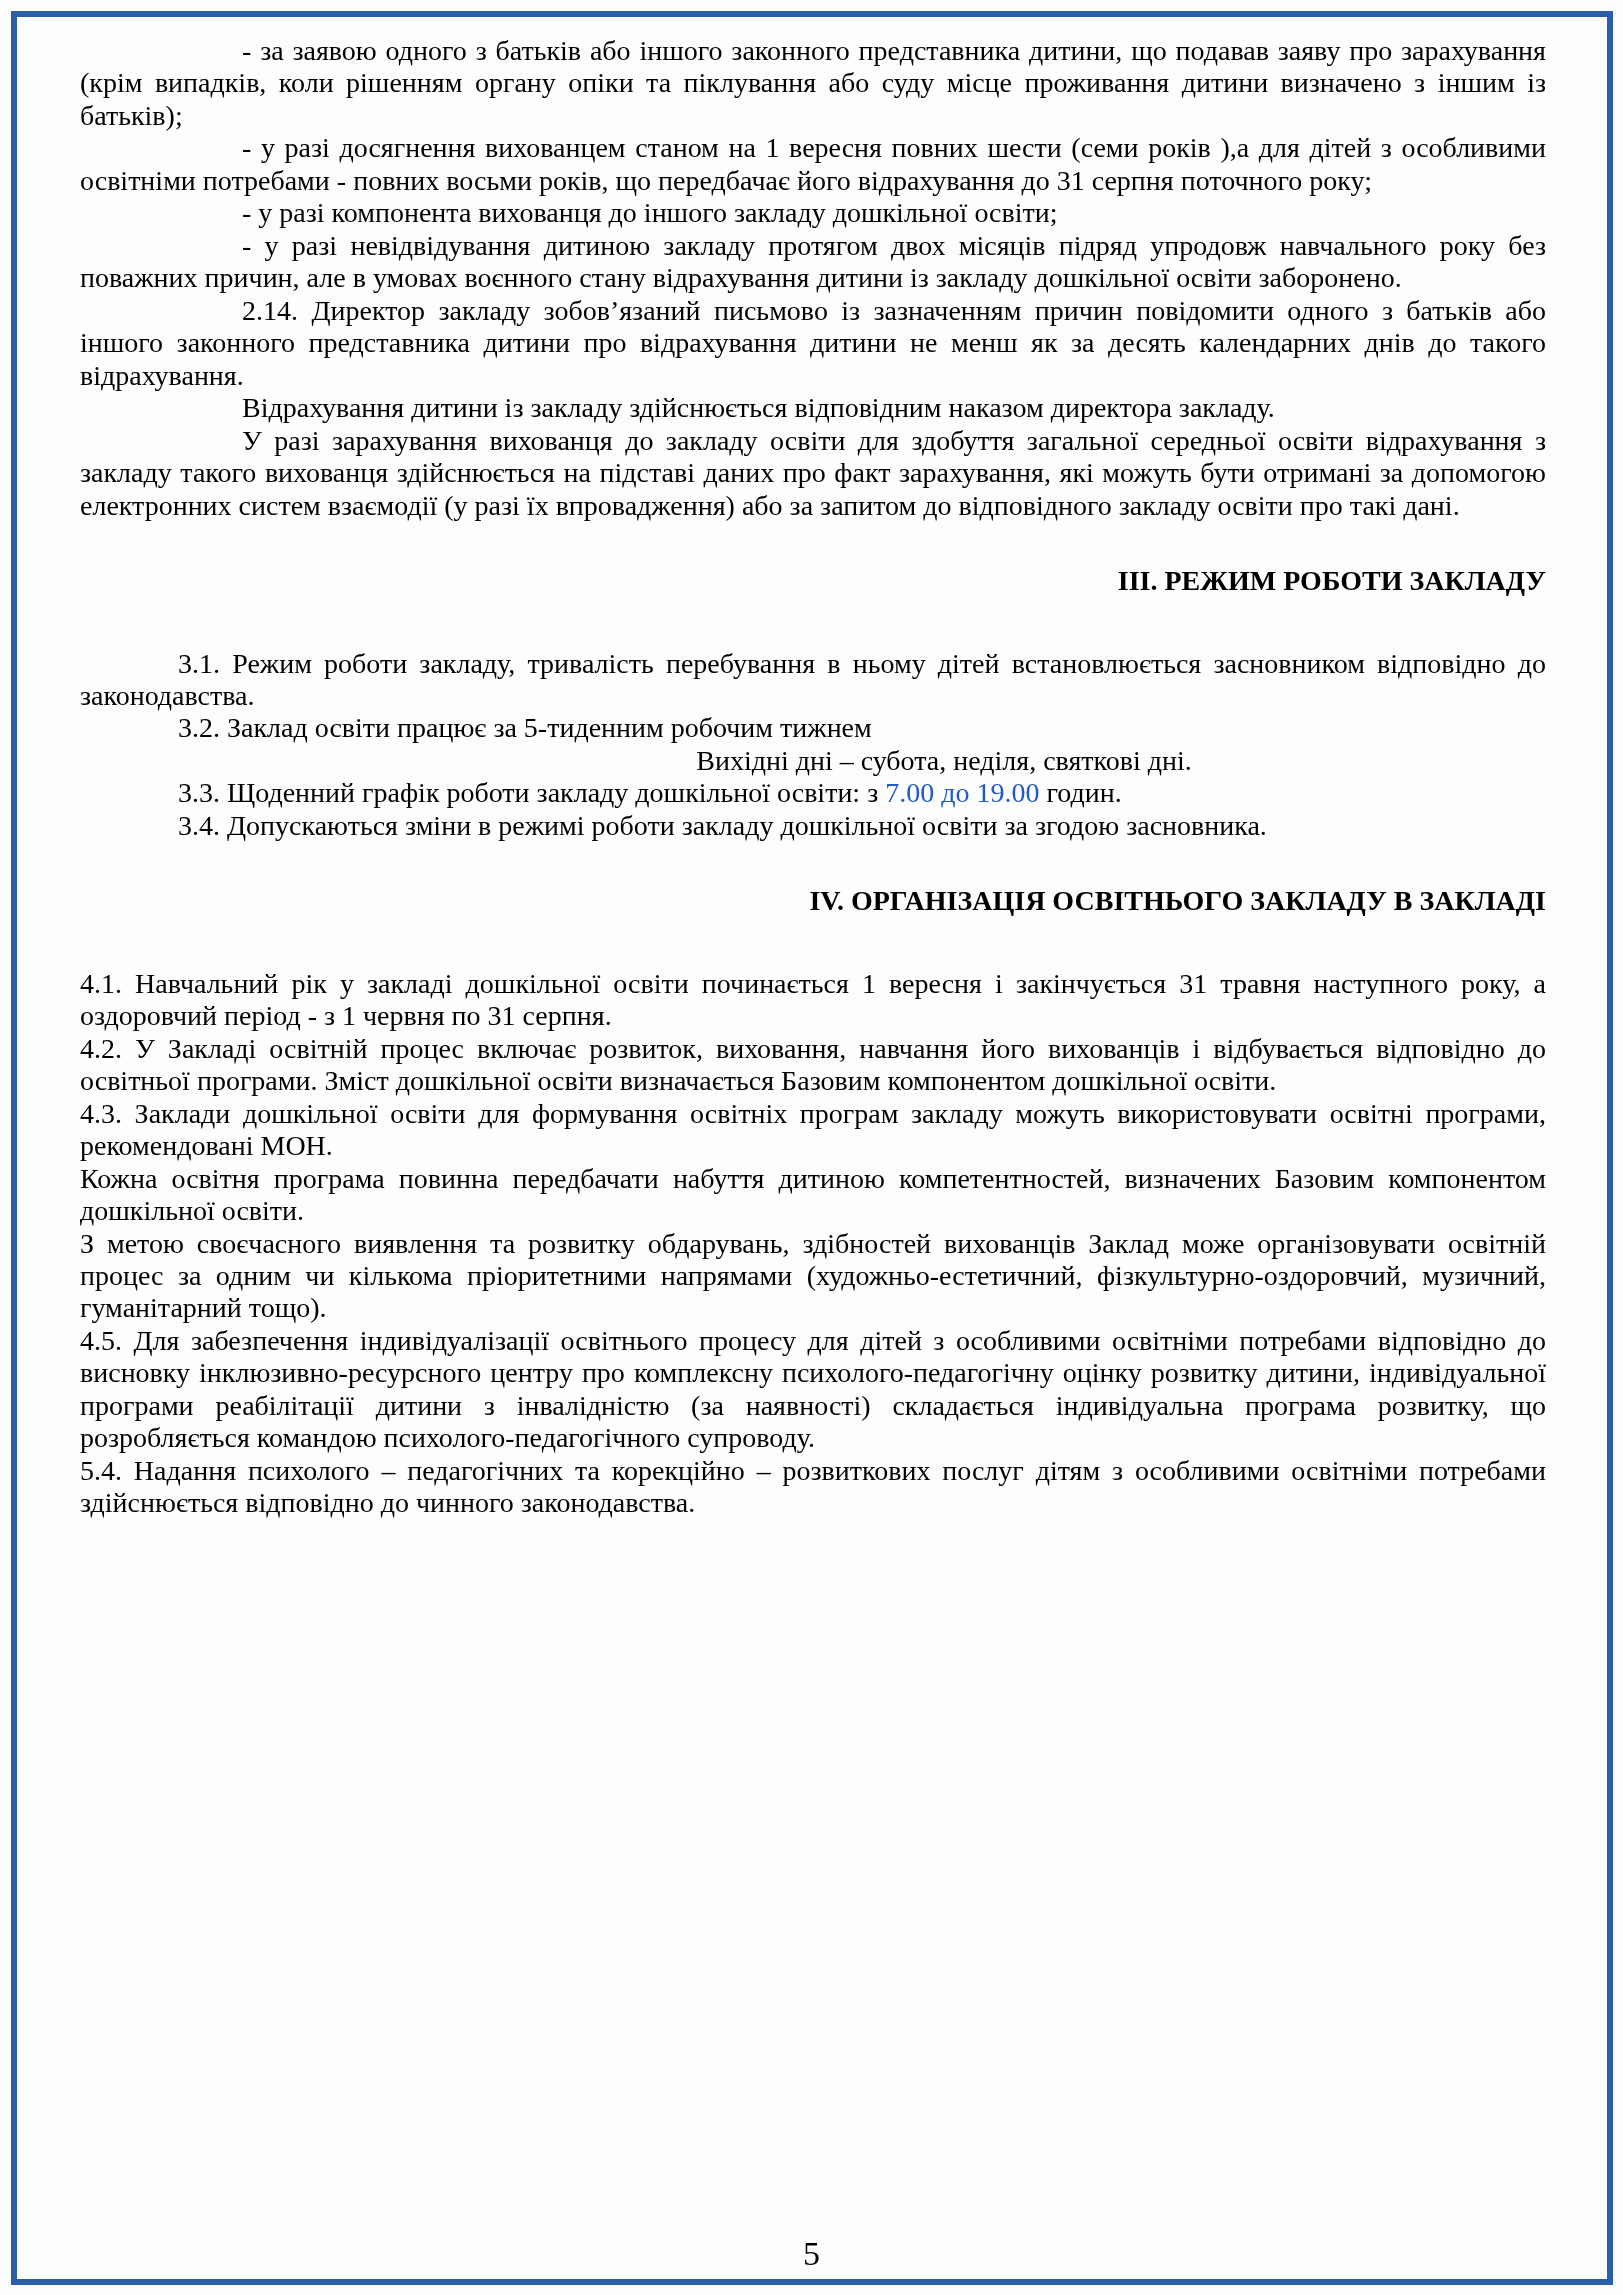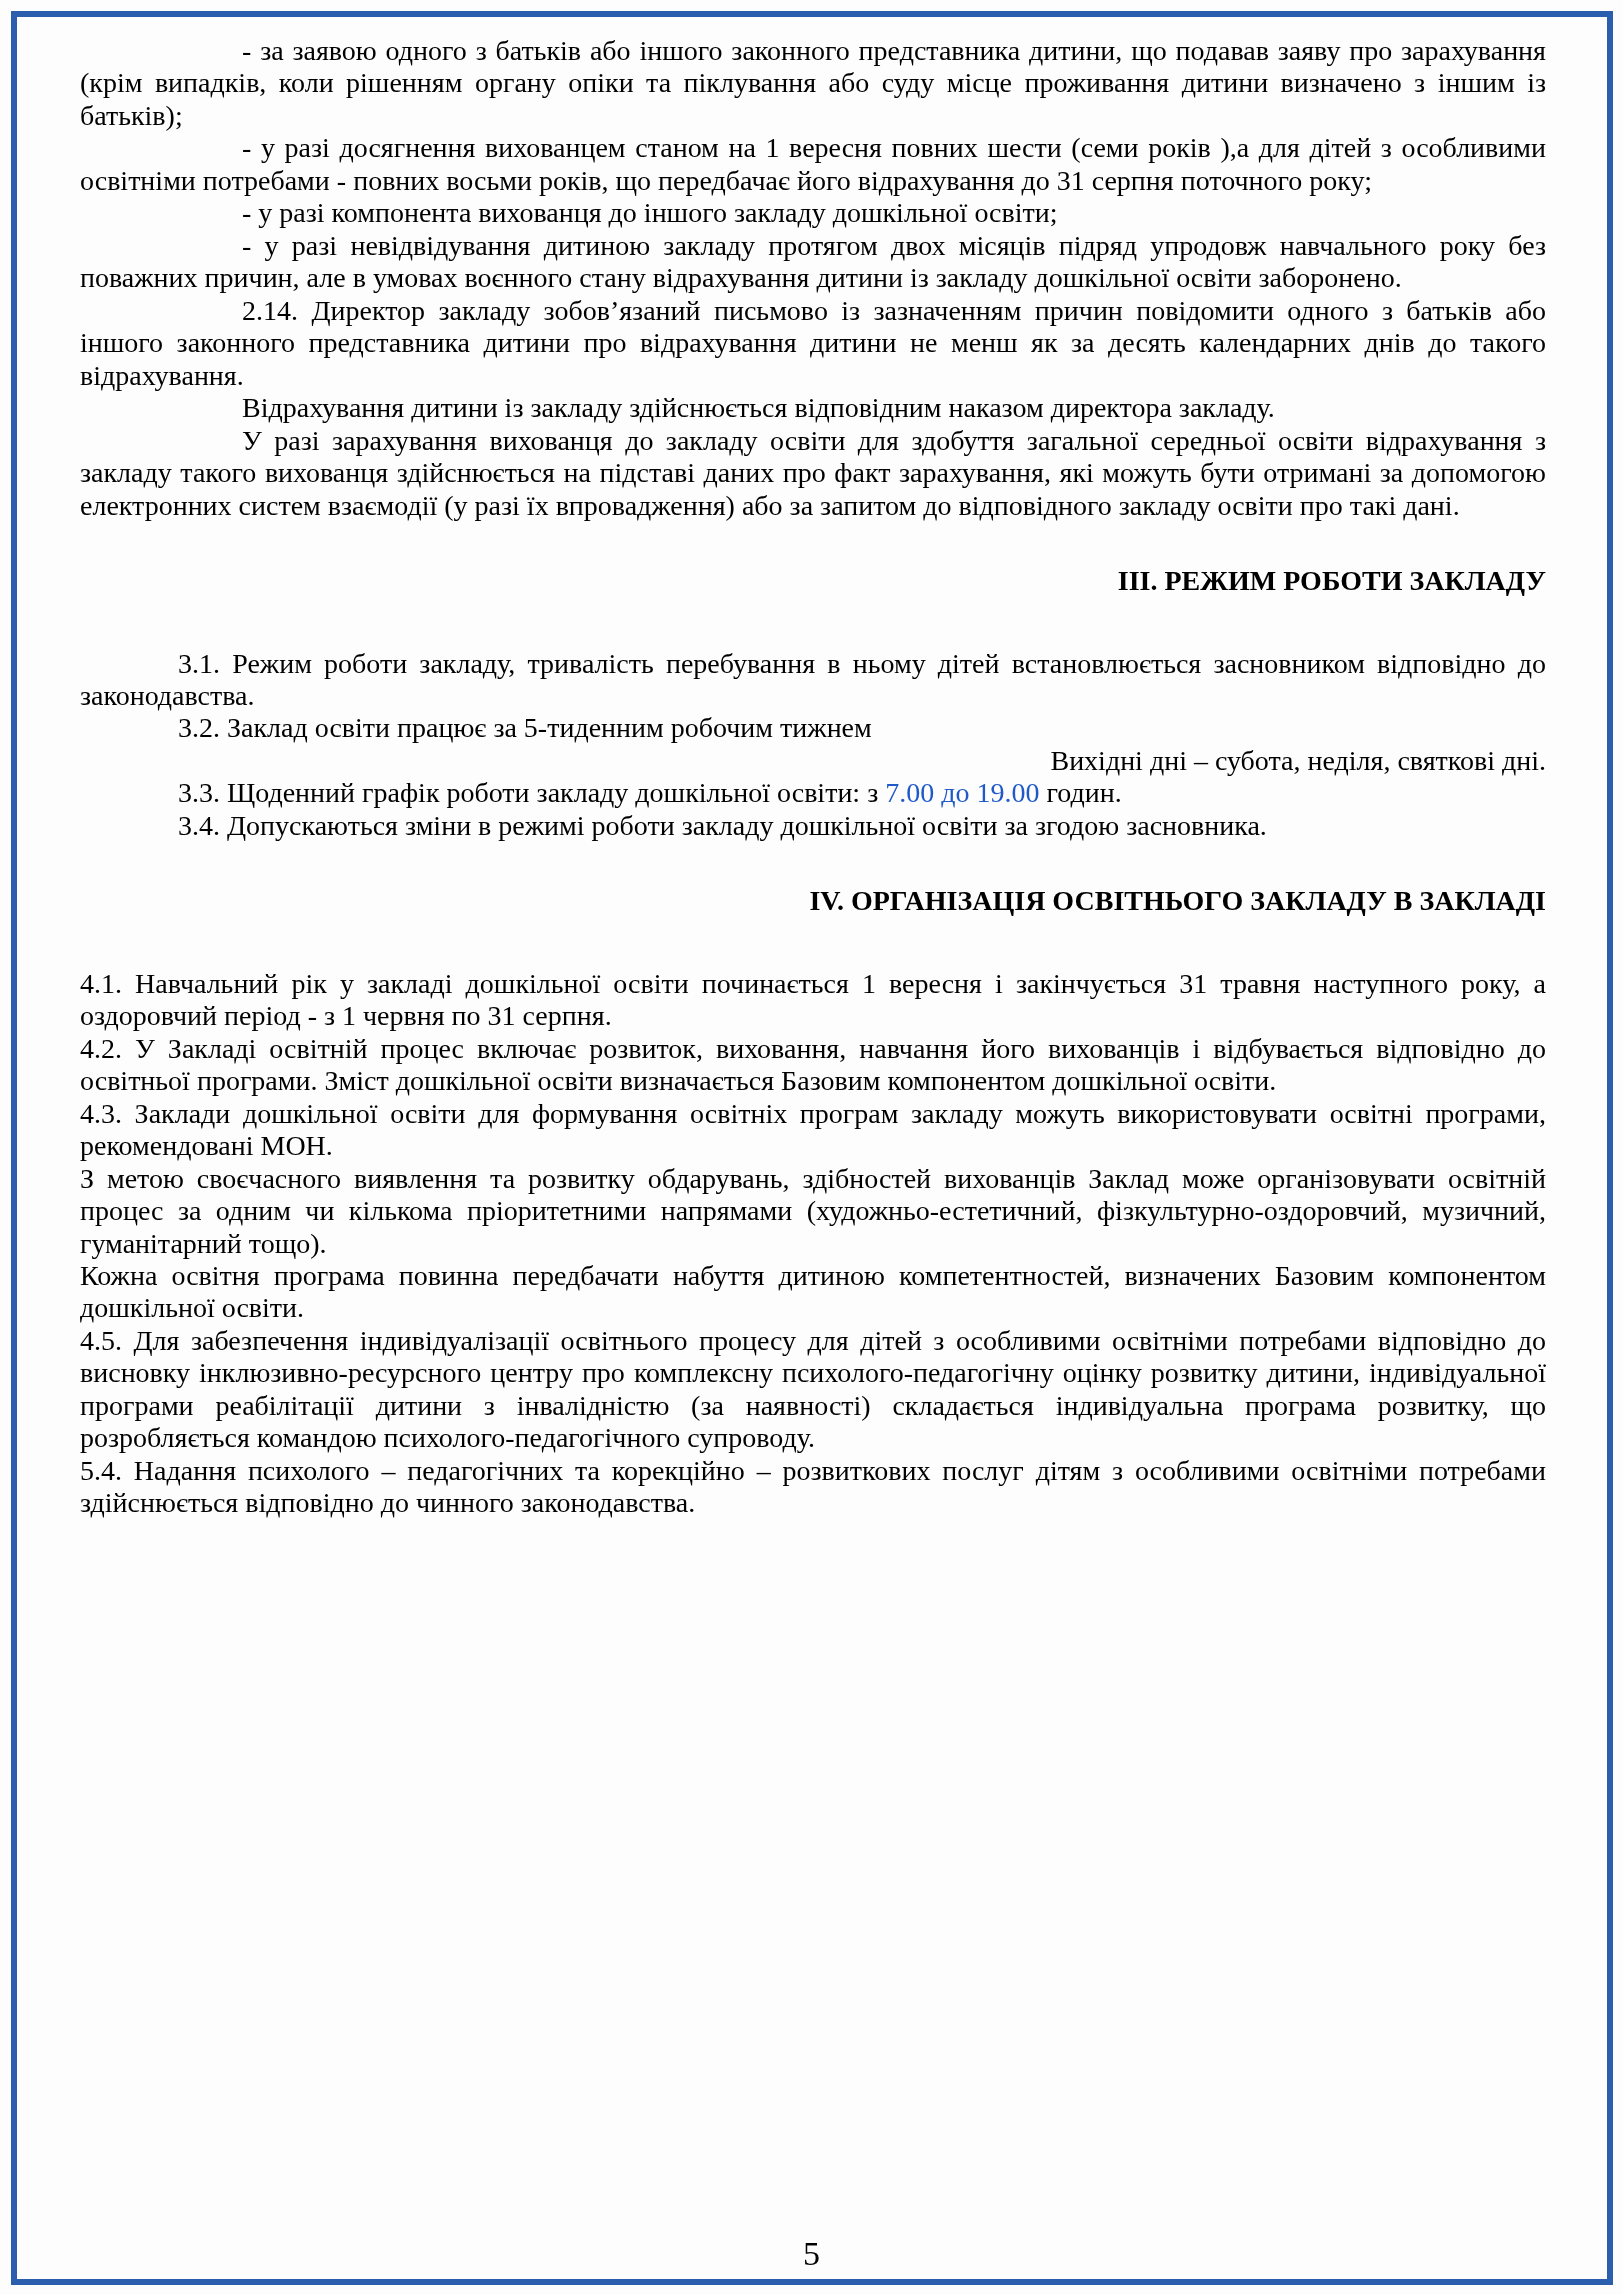--- a/index.html
+++ b/index.html
@@ -28,21 +28,21 @@
     width: 1466px;
     font-size: 28px;
     line-height: 1.16;
     text-align: justify;
   }
 
   .content p { margin: 0; }
 
   p.indent  { text-indent: 162px; }
   p.num     { text-indent: 98px; }
-  p.sub     { text-indent: 262px; text-align: right; }
+  p.sub     { text-indent: 262px; text-align: center; }
   p.plain   { text-indent: 0; }
 
   p.heading {
     text-align: right;
     font-weight: 700;
     text-indent: 0;
     margin: 43px 0 50px 0;
   }
 
   .accent-run { color: var(--accent-color, #1f5ac8); }
@@ -72,20 +72,20 @@
       <p class="heading"><span>III.  РЕЖИМ РОБОТИ ЗАКЛАДУ</span></p>
       <p class="num"><span>3.1.   Режим роботи закладу, тривалість перебування в ньому дітей встановлюється засновником відповідно до законодавства.</span></p>
       <p class="num"><span>3.2. Заклад освіти працює за 5-тиденним робочим тижнем</span></p>
       <p class="sub"><span>Вихідні  дні – субота,  неділя,  святкові  дні.</span></p>
       <p class="num"><span>3.3. Щоденний графік роботи закладу дошкільної освіти: з </span><span class="accent-run">7.00 до 19.00</span><span> годин.</span></p>
       <p class="num"><span>3.4. Допускаються зміни в режимі роботи закладу дошкільної освіти за згодою засновника.</span></p>
       <p class="heading"><span>IV. ОРГАНІЗАЦІЯ ОСВІТНЬОГО ЗАКЛАДУ В ЗАКЛАДІ</span></p>
       <p class="plain"><span>4.1. Навчальний рік у закладі дошкільної освіти починається 1 вересня і закінчується 31 травня наступного року, а оздоровчий період - з 1 червня по 31 серпня.</span></p>
       <p class="plain"><span>4.2. У Закладі освітній процес включає розвиток, виховання, навчання його вихованців і відбувається відповідно до освітньої програми. Зміст дошкільної освіти визначається Базовим компонентом дошкільної освіти.</span></p>
       <p class="plain"><span>4.3.  Заклади  дошкільної  освіти  для  формування  освітніх  програм  закладу  можуть використовувати освітні програми, рекомендовані МОН.</span></p>
+      <p class="plain"><span>Кожна освітня програма повинна передбачати набуття дитиною компетентностей, визначених Базовим компонентом дошкільної освіти.</span></p>
       <p class="plain"><span>З метою своєчасного виявлення та розвитку обдарувань, здібностей вихованців Заклад може організовувати освітній процес за одним чи кількома пріоритетними напрямами (художньо-естетичний, фізкультурно-оздоровчий, музичний, гуманітарний тощо).</span></p>
-      <p class="plain"><span>Кожна освітня програма повинна передбачати набуття дитиною компетентностей, визначених Базовим компонентом дошкільної освіти.</span></p>
       <p class="plain"><span>4.5. Для забезпечення індивідуалізації освітнього процесу для дітей з особливими освітніми потребами відповідно до висновку інклюзивно-ресурсного центру про комплексну психолого-педагогічну оцінку розвитку дитини, індивідуальної програми реабілітації дитини з інвалідністю (за наявності) складається індивідуальна програма розвитку, що розробляється командою психолого-педагогічного супроводу.</span></p>
       <p class="plain"><span>5.4. Надання психолого – педагогічних та корекційно – розвиткових послуг дітям з особливими освітніми потребами здійснюється відповідно до чинного законодавства.</span></p>
     </div>
   <div class="page-number">5</div>
 </div>
 
 
 </body></html>

